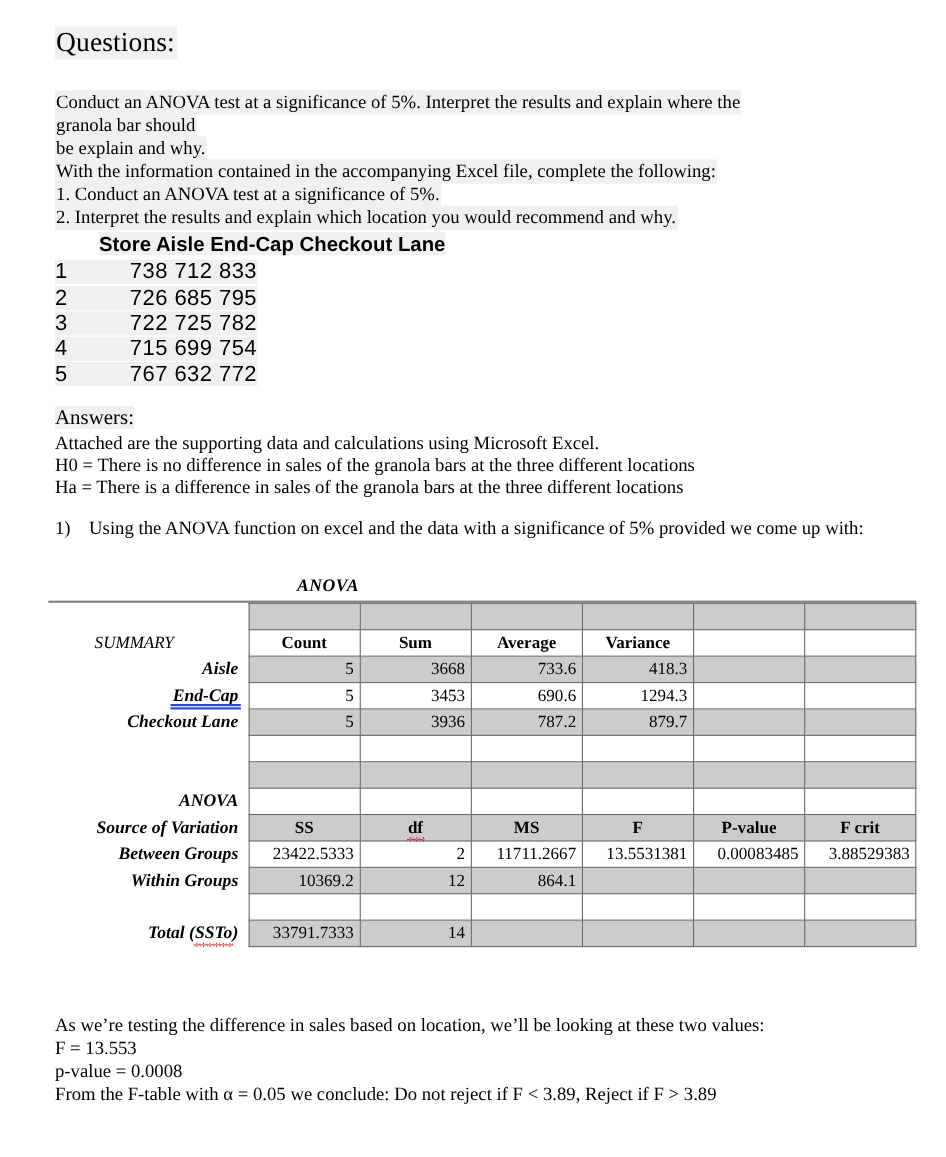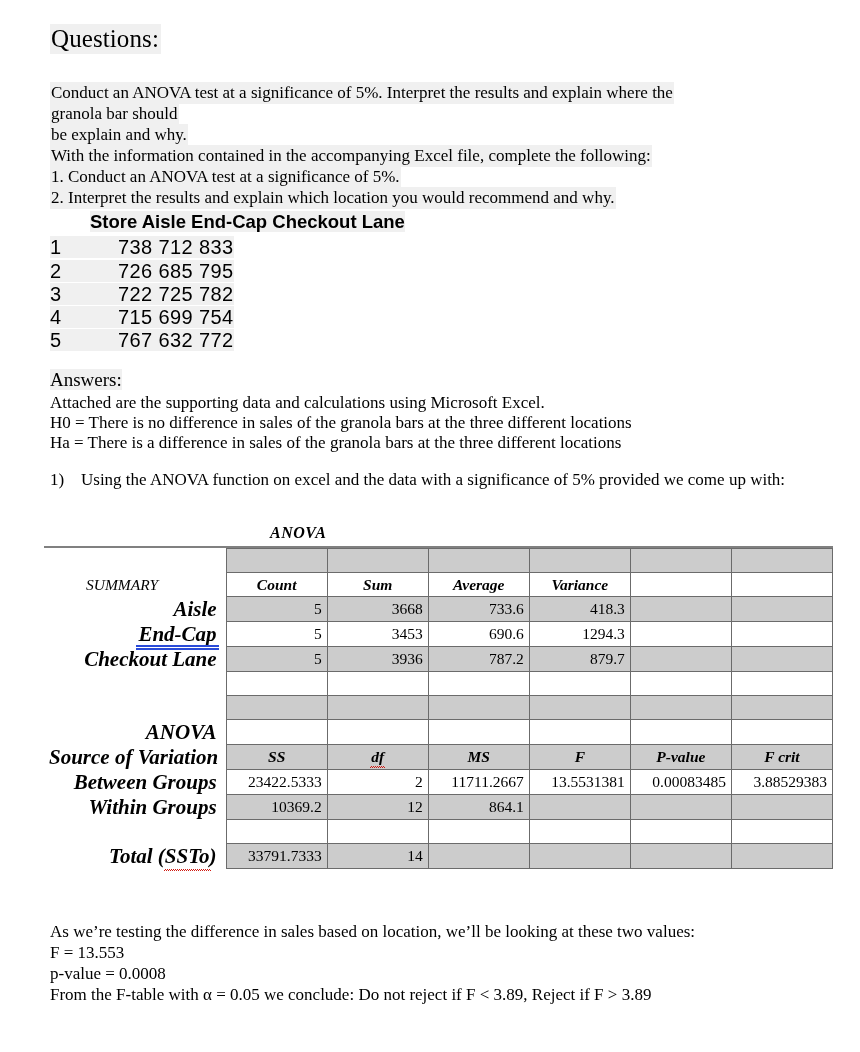--- a/index.html
+++ b/index.html
@@ -121,35 +121,34 @@
     background: #ffffff;
   }
   .xtable td.lbl {
     border: none;
     background: transparent;
     text-align: right;
     font-weight: bold;
     font-style: italic;
     padding-right: 9px;
     white-space: nowrap;
-    font-size: 21px;
+    font-size: 16px;
   }
   .xtable td.lbl-left {
     border: none;
     background: transparent;
     text-align: left;
     font-weight: normal;
     font-style: italic;
     padding-left: 42px;
     white-space: nowrap;
   }
   .xtable td.hdr {
     text-align: center;
     font-weight: bold;
-    font-style: italic;
   }
   .xtable td.num { text-align: right; }
   .xtable tr.gray td:not(.lbl):not(.lbl-left) { background: #cccccc; }
 
   
   .sq-red {
     position: relative;
     display: inline-block;
   }
   .sq-red::after {

